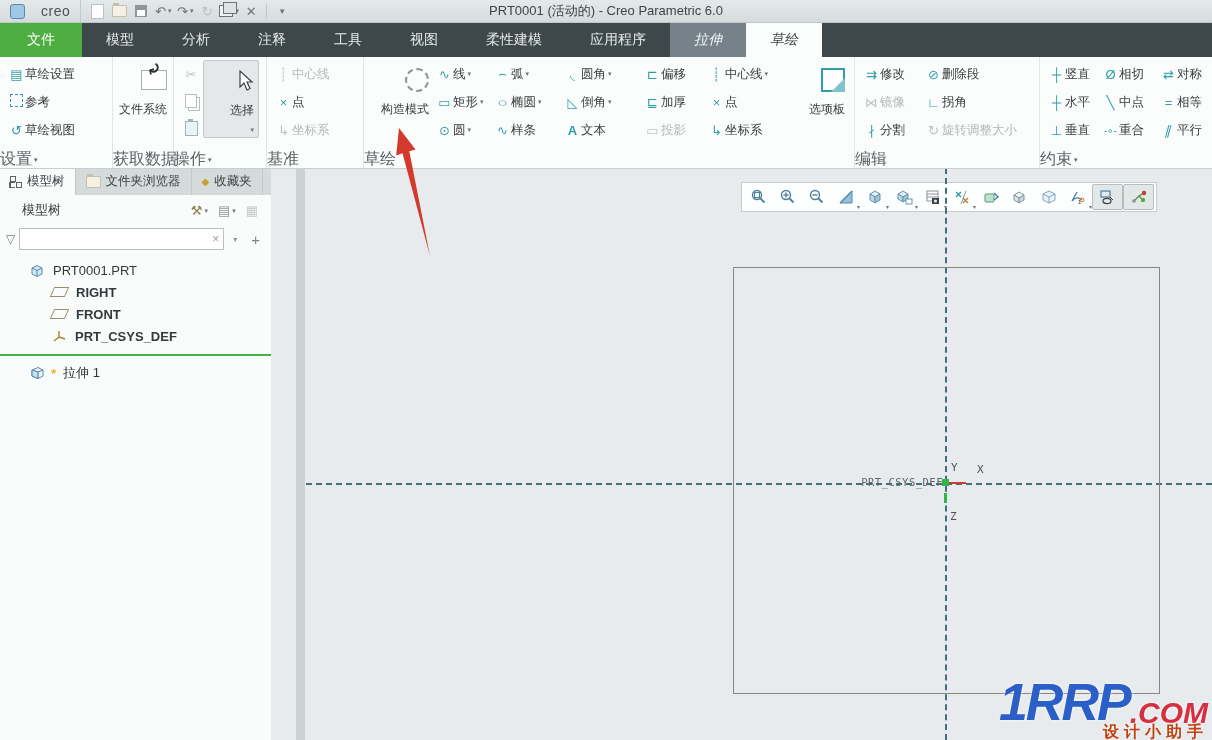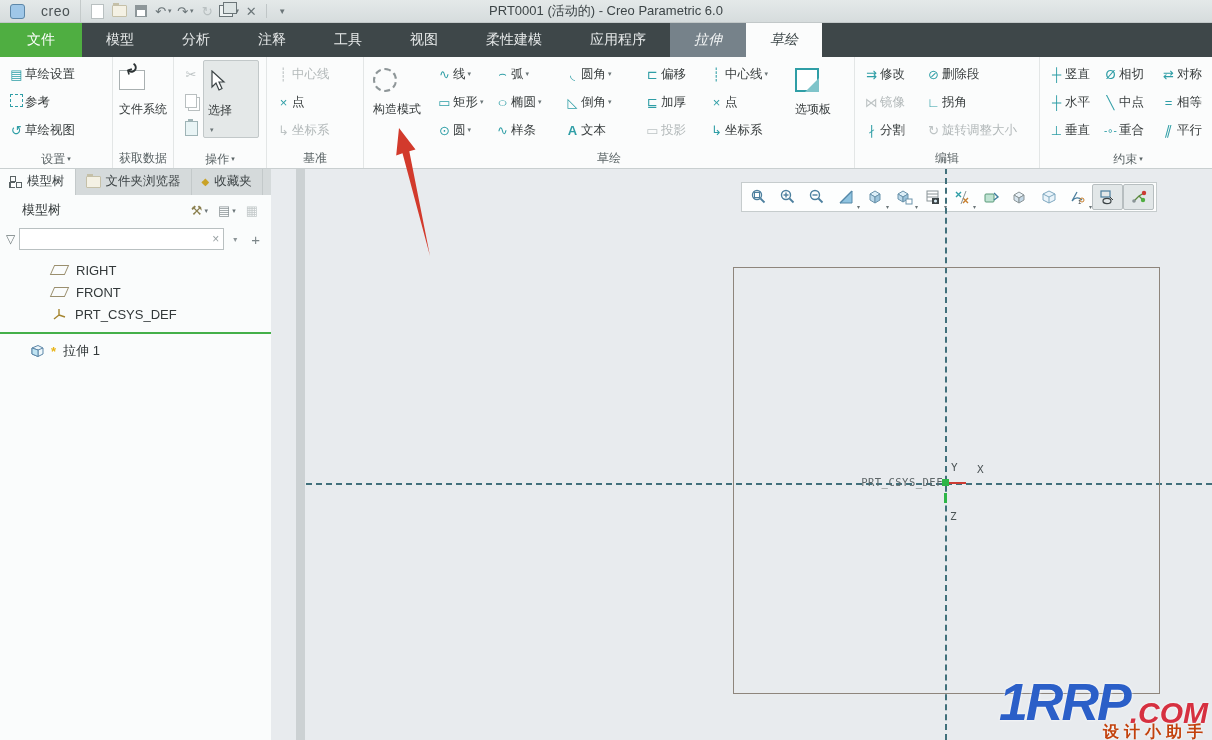--- a/index.html
+++ b/index.html
@@ -36,29 +36,29 @@
   .tab{padding:0 24px;line-height:35px;font-size:14px;color:#e7eaea;white-space:nowrap;cursor:default;}
   .tab.file{background:#4fae41;color:#fff;padding:0 27px;}
   .tab.ctx{background:#76828a;font-style:italic;color:#f2f4f4;}
   .tab.act{background:#fbfcfc;font-style:italic;color:#3a4446;}
 
   
   .ribbon{position:absolute;left:0;top:57px;width:1212px;height:111px;background:#fbfcfc;
     border-bottom:1px solid #c9cfd0;display:flex;z-index:3;overflow:hidden;}
   .rgroup{display:flex;flex-direction:column;border-right:1px solid #e3e6e6;flex:0 0 auto;}
   .gbody{flex:1;display:flex;align-items:flex-start;padding:3px 5px 0 5px;}
-  .glabel{height:19px;line-height:19px;text-align:center;font-size:12px;color:#5a6365;white-space:nowrap;}
+  .glabel{height:19px;line-height:19px;font-size:16px;color:#5a6365;white-space:nowrap;}
   .glabel.drop::after{font-size:7px;color:#5a6365;}
   .scol{display:flex;flex-direction:column;}
   .sbtn{display:flex;align-items:center;height:28px;font-size:12.5px;color:#373c3d;
     padding:0 3px;white-space:nowrap;cursor:default;}
   .sbtn .ic{color:#2f9ea6;width:17px;text-align:center;font-size:13px;flex:0 0 17px;}
   .sbtn.dis{color:#b2b8b9;}
   .sbtn.dis .ic{color:#bdc3c4;}
-  .bigbtn{display:flex;flex-direction:column;align-items:flex-start;justify-content:flex-start;
+  .bigbtn{display:flex;flex-direction:column;align-items:flex-end;justify-content:flex-start;
     font-size:12px;color:#373c3d;padding:3px 4px 0 4px;gap:4px;text-align:center;cursor:default;}
   .bigbtn .bic{height:34px;display:flex;align-items:center;justify-content:center;}
   .sel-big{background:#e4e8e8;border:1px solid #c2c8c9;border-radius:2px;}
   .grid5{display:grid;grid-template-columns:58px 70px 80px 64px 86px;grid-auto-rows:28px;align-items:center;}
   .grid2{display:grid;grid-template-columns:62px 112px;grid-auto-rows:28px;align-items:center;}
   .grid3{display:grid;grid-template-columns:54px 58px 54px;grid-auto-rows:28px;align-items:center;}
   .ic-dashedsq{width:11px;height:11px;border:1px dashed #2f9ea6;display:inline-block;}
   .ic-dashedcircle{width:20px;height:20px;border:2px dashed #8e9698;border-radius:50%;display:inline-block;}
   .ic-palette{width:20px;height:20px;border:2px solid #2f9ea6;display:inline-block;position:relative;background:#fff;}
   .ic-palette::after{content:"";position:absolute;right:-2px;bottom:-2px;width:0;height:0;
@@ -88,21 +88,21 @@
   .nbtn.dis{color:#c3c9ca;}
   .filterrow{height:28px;display:flex;align-items:center;padding:0 6px;gap:4px;flex:0 0 28px;}
   .funnel{color:#6f797b;font-size:12px;}
   .filterbox{flex:1;height:20px;background:#fff;border:1px solid #b9c0c1;display:flex;align-items:center;}
   .filterbox input{flex:1;border:none;outline:none;height:16px;font-size:12px;padding:0 4px;background:transparent;}
   .clearx{color:#9aa2a4;font-size:12px;padding:0 4px;}
   .treelist{flex:1;overflow:hidden;padding-top:6px;}
   .trow{display:flex;align-items:center;height:22px;font-size:13px;color:#33393a;gap:6px;cursor:default;}
   .trow .lbl{padding:1px 3px;}
   .trow.selected .lbl{background:#b7e2f0;}
-  .ind1{padding-left:30px;} .ind2{padding-left:52px;}
+  .ind1{padding-left:30px;} .ind2{padding-left:52px;font-weight:bold;}
   .ic-plane{width:13px;height:8px;border:1px solid #9a8f6e;transform:skewX(-24deg);display:inline-block;}
   .greenline{border-top:2px solid #44b049;margin:7px 0 6px 0;}
   .star{color:#e8b417;font-weight:bold;font-size:13px;margin-right:-2px;}
 
   
   .canvas{position:absolute;left:305px;top:168px;right:0;bottom:0;background:#e8ebee;z-index:1;}
   .gtoolbar{position:absolute;left:436px;top:14px;height:28px;background:#fdfefe;
     border:1px solid #c6cccd;display:flex;align-items:center;padding:0 2px;}
   .gtb{width:29px;height:24px;display:flex;align-items:center;justify-content:center;cursor:default;position:relative;}
   .gtb.pressed{background:#e2e7e8;border:1px solid #b7bec0;border-radius:2px;}
@@ -448,20 +448,27 @@
     <div class="filterrow">
       <span class="funnel">▽</span>
       <div class="filterbox">
         <input type="text" value="" style="">
         <span class="clearx">×</span>
       </div>
       <span class="nbtn gray" style="font-size:8px;">▾</span>
       <span class="nbtn gray" style="font-size:15px;color:#7c8689;">+</span>
     </div>
     <div class="treelist">
+      <div class="trow ind1">
+        <svg width="14" height="13" viewBox="0 0 14 13">
+            <path d="M2 4 L7 1.5 L12 4 L12 10 L7 12.5 L2 10 Z" fill="#cfe9f5" stroke="#5d87a8"></path>
+            <path d="M2 4 L7 6.5 L12 4 M7 6.5 L7 12.5" fill="none" stroke="#5d87a8"></path>
+          </svg>
+        <span class="lbl">PRT0001.PRT</span>
+      </div>
       <div class="trow ind2">
         <span class="ic-plane"></span>
         <span class="lbl">RIGHT</span>
       </div>
       <div class="trow ind2">
         <span class="ic-plane"></span>
         <span class="lbl">FRONT</span>
       </div>
       <div class="trow ind2">
         <svg width="14" height="12" viewBox="0 0 14 12">

